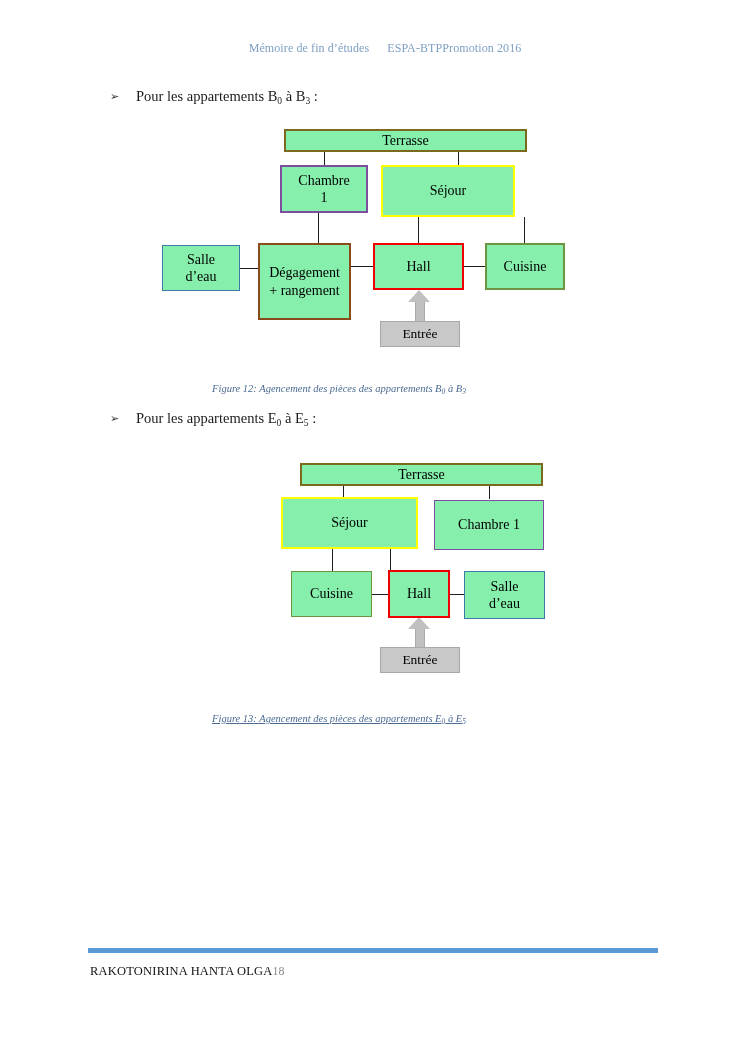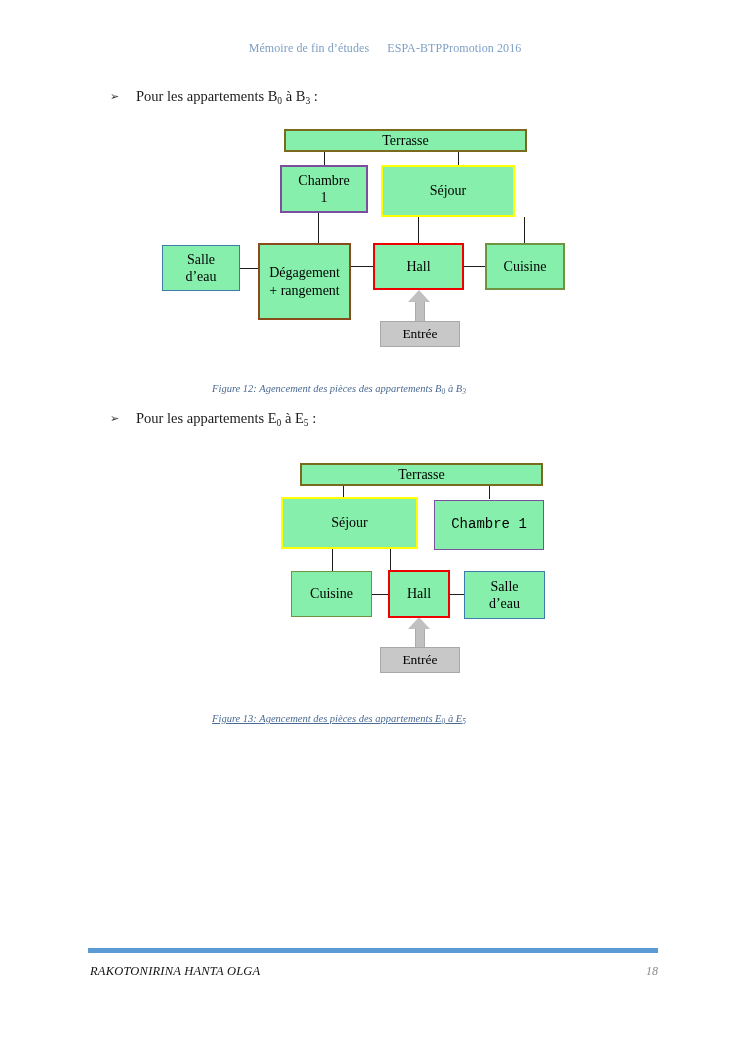--- a/index.html
+++ b/index.html
@@ -136,24 +136,23 @@
     width: 570px;
     height: 5px;
     background: #5b9bd5;
   }
   .page-footer {
     position: absolute;
     left: 90px;
     top: 964px;
     width: 568px;
     display: flex;
-    justify-content: space-between;
+    justify-content: flex-start;
     align-items: baseline;
     font-size: 12.5px;
-    font-style: italic;
   }
   .page-footer .footer-name { color: #111111; letter-spacing: .2px; }
   .page-footer .footer-page { color: #8b8b8b; font-size: 12px; }
 </style>
 </head>
 <body>
 
 <div class="page-header">
   <span class="hdr-left">Mémoire de fin d’études</span>
   <span class="hdr-center">ESPA-BTP</span>
@@ -234,21 +233,21 @@
   <div class="connector h" style="left:450px; top:594px; width:15px;"></div>
 
   <div class="node" style="left:300px; top:463px; width:243px; height:23px; border:2px solid #7a6a1e;">
     <span>Terrasse</span>
   </div>
 
   <div class="node" style="left:281px; top:497px; width:137px; height:52px; border:2px solid #ffff00;">
     <span>Séjour</span>
   </div>
 
-  <div class="node" style="left:434px; top:500px; width:110px; height:50px; border:1.5px solid #7b4f9d;font-family:Liberation Mono, monospace;">
+  <div class="node" style="left:434px; top:500px; width:110px; height:50px; border:1.5px solid #7b4f9d;">
     <span>Chambre 1</span>
   </div>
 
   <div class="node" style="left:291px; top:571px; width:81px; height:46px; border:1.5px solid #6f9441;">
     <span>Cuisine</span>
   </div>
 
   <div class="node" style="left:388px; top:570px; width:62px; height:48px; border:2px solid #ee0000;">
     <span>Hall</span>
   </div>

